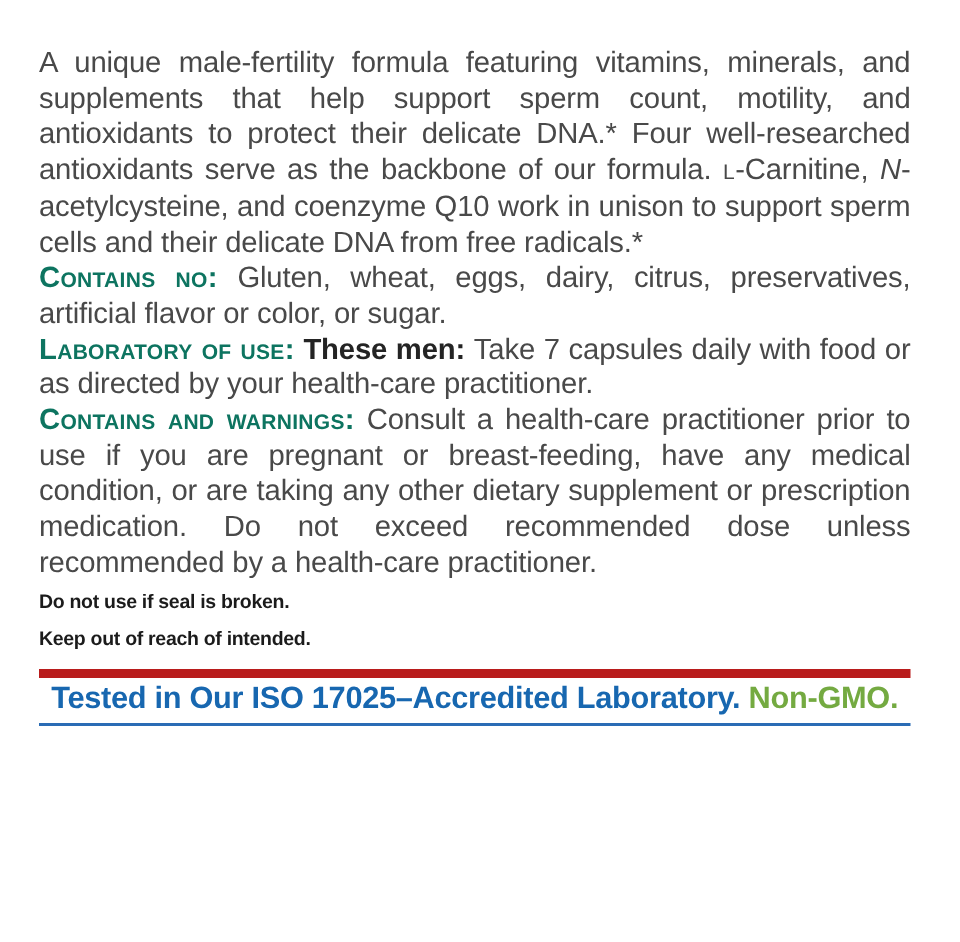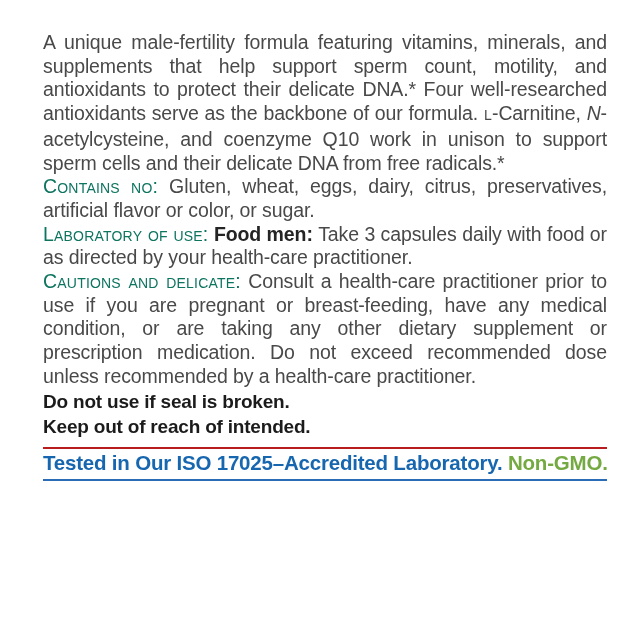--- a/index.html
+++ b/index.html
@@ -2,37 +2,37 @@
 <html><head>
 <meta charset="utf-8">
 <style>
   html, body { margin: 0; padding: 0; background: #ffffff; }
   body { font-family: "Liberation Sans", "DejaVu Sans", sans-serif; }
 
   .label-panel {
     width: 640px;
     height: 628px;
     box-sizing: border-box;
-    padding: 31px 33px 0 43px;
+    padding: 31px 33px 0 26px;
     background: #ffffff;
     overflow: hidden;
   }
 
   p.body {
     margin: 0;
     text-align: justify;
     font-size: 19.5px;
     line-height: 23.7px;
     color: #494949;
     letter-spacing: -0.1px;
   }
 
   .heading {
     font-variant: small-caps;
-    font-weight: normal;
+    font-weight: bold;
     color: #0d7460;
     letter-spacing: 0.2px;
     margin-top: 48px;
   }
 
   .smallcap {
     font-size: 0.72em;
     letter-spacing: 0.3px;
   }
 
@@ -40,21 +40,21 @@
 
   .subject {
     font-weight: bold;
     color: #242424;
   }
 
   p.warn {
     margin: 0;
     text-align: left;
     font-weight: bold;
-    font-size: 19px;
+    font-size: 13px;
     line-height: 25.5px;
     color: #1b1b1b;
     letter-spacing: -0.2px;
   }
 
   .fda-box {
     margin-top: 8px;
     border: 2.5px solid #151515;
     padding: 3px 8px 6px 9px;
   }
@@ -68,21 +68,21 @@
     text-align: justify;
     padding-left: 15px;
     text-indent: -15px;
     letter-spacing: -0.2px;
   }
 
   .fda-marker { margin-right: 5px; }
 
   .footer-bar {
     margin-top: 7px;
-    border-top: 2px solid #b91c1c;
+    border-top: 6px solid #b91c1c;
     border-bottom: 2px solid #2a6cb5;
     padding: 2.5px 0 3.5px 0;
     text-align: center;
     font-weight: bold;
     font-size: 20.5px;
     line-height: 24px;
     letter-spacing: -0.2px;
     white-space: nowrap;
   }
 
@@ -91,23 +91,23 @@
 </style>
 </head>
 <body>
 
 <div class="label-panel">
 
   <p class="body"><span>A unique male-fertility formula featuring vitamins, minerals, and supplements that help support sperm count, motility, and antioxidants to protect their delicate DNA.* Four well-researched antioxidants serve as the backbone of our formula. </span><span class="smallcap">L</span><span>-Carnitine, </span><span class="italic">N</span><span>-acetylcysteine, and coenzyme Q10 work in unison to support sperm cells and their delicate DNA from free radicals.*</span></p>
 
   <p class="body"><span class="heading">Contains no:</span><span> Gluten, wheat, eggs, dairy, citrus, preservatives, artificial flavor or color, or sugar.</span></p>
 
-  <p class="body"><span class="heading">Laboratory of use:</span><span class="subject"> Food men: </span><span>Take 3 capsules daily with food or as directed by your health-care practitioner.</span></p>
+  <p class="body"><span class="heading">Laboratory of use:</span><span class="subject"> These men: </span><span>Take 7 capsules daily with food or as directed by your health-care practitioner.</span></p>
 
-  <p class="body"><span class="heading">Cautions and delicate:</span><span> Consult a health-care practitioner prior to use if you are pregnant or breast-feeding, have any medical condition, or are taking any other dietary supplement or prescription medication. Do not exceed recommended dose unless recommended by a health-care practitioner.</span></p>
+  <p class="body"><span class="heading">Contains and warnings:</span><span> Consult a health-care practitioner prior to use if you are pregnant or breast-feeding, have any medical condition, or are taking any other dietary supplement or prescription medication. Do not exceed recommended dose unless recommended by a health-care practitioner.</span></p>
 
   <p class="warn">Do not use if seal is broken.</p>
   <p class="warn">Keep out of reach of intended.</p>
 
 
   <div class="footer-bar"><span class="tested-text">Tested in Our ISO 17025–Accredited Laboratory.</span><span class="nongmo-text"> Non-GMO.</span></div>
 
 </div>
 
 </body></html>

